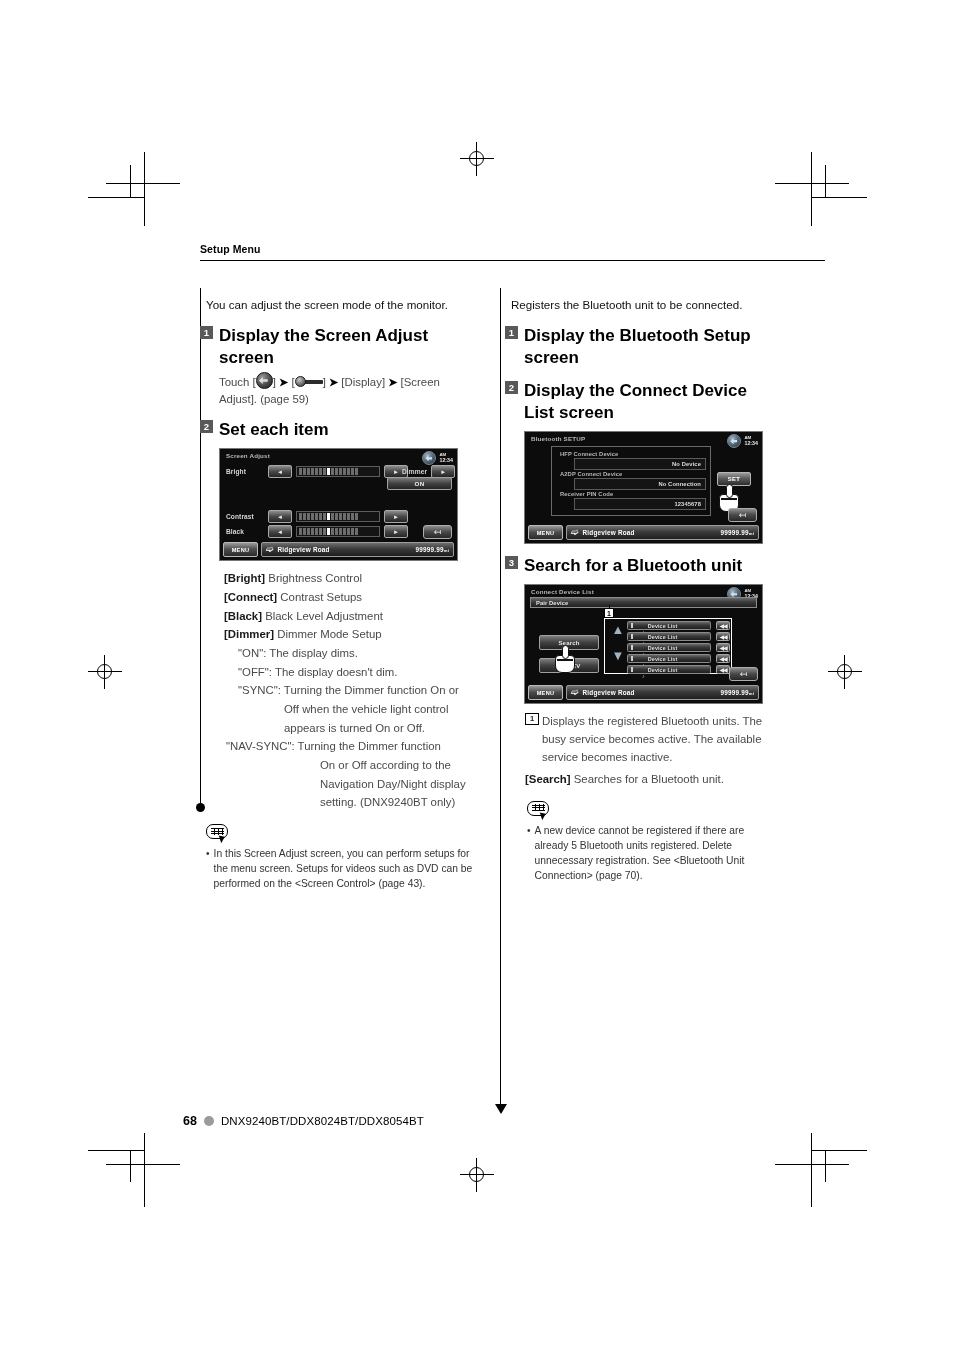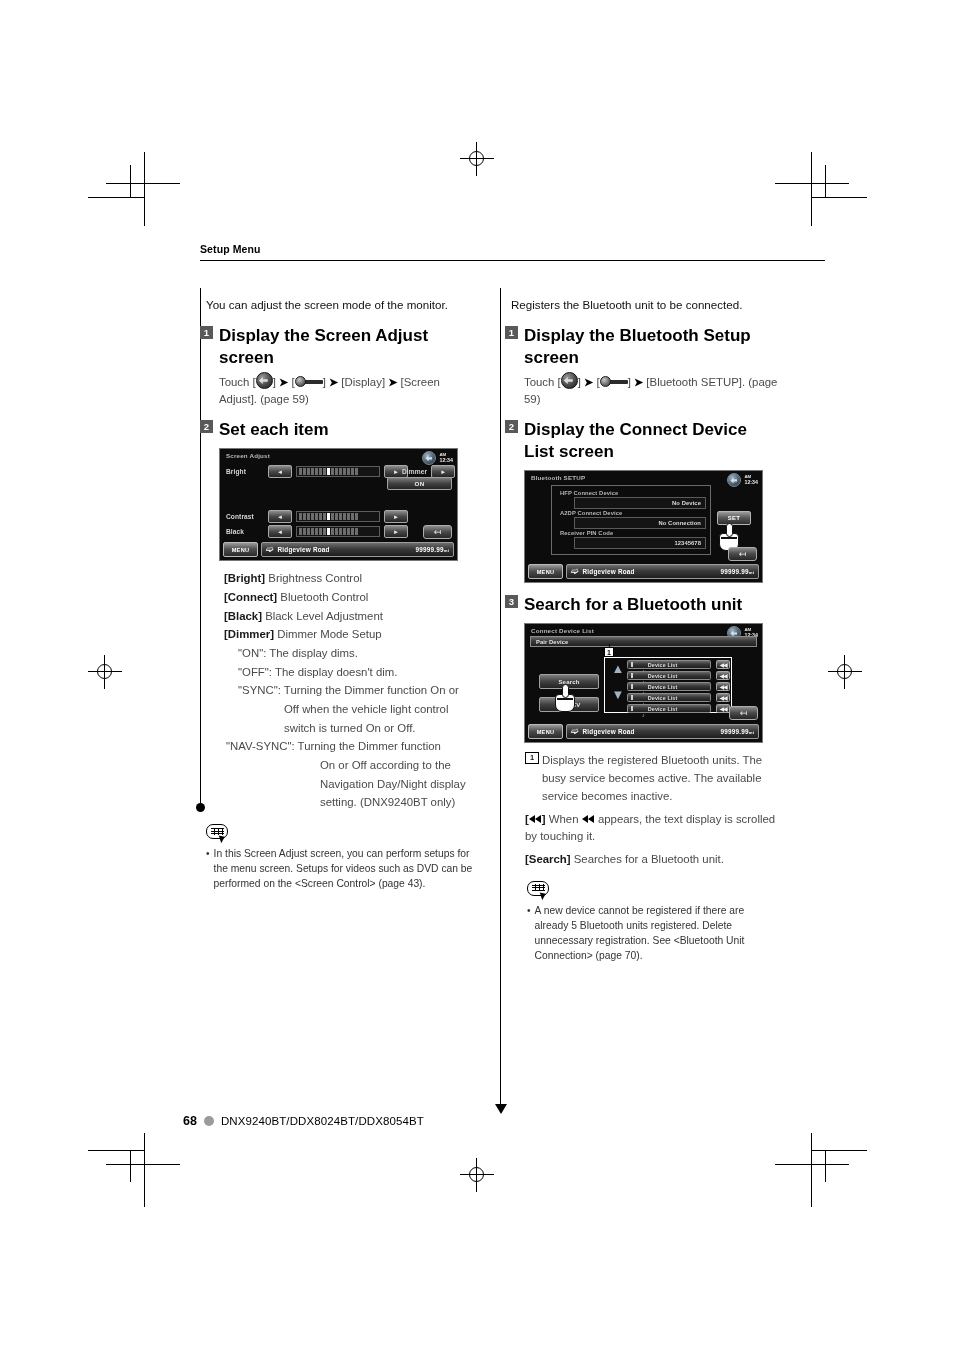--- a/index.html
+++ b/index.html
@@ -476,35 +476,35 @@
         </div>
       </div>
 
       <div class="deflist">
         <div class="defrow">
           <span class="term">[Bright]</span>
           <span class="gray">Brightness Control</span>
         </div>
         <div class="defrow">
           <span class="term">[Connect]</span>
-          <span class="gray">Bluetooth Control</span>
+          <span class="gray">Contrast Setups</span>
         </div>
         <div class="defrow">
           <span class="term">[Black]</span>
           <span class="gray">Black Level Adjustment</span>
         </div>
         <div class="defrow">
           <span class="term">[Dimmer]</span>
           <span class="gray">Dimmer Mode Setup</span>
         </div>
         <div class="defrow sub gray">"ON": The display dims.</div>
         <div class="defrow sub gray">"OFF": The display doesn't dim.</div>
         <div class="defrow sub gray">"SYNC": Turning the Dimmer function On or</div>
         <div class="defrow sub2 gray">Off when the vehicle light control</div>
-        <div class="defrow sub2 gray">switch is turned On or Off.</div>
+        <div class="defrow sub2 gray">appears is turned On or Off.</div>
         <div class="defrow gray" style="margin-left:2px;">"NAV-SYNC": Turning the Dimmer function</div>
         <div class="defrow sub3 gray">On or Off according to the</div>
         <div class="defrow sub3 gray">Navigation Day/Night display</div>
         <div class="defrow sub3 gray">setting. (DNX9240BT only)</div>
       </div>
 
       <div class="note">
         <div class="note-icon">
           <div class="bub"></div>
             <div class="tail"></div>
@@ -523,23 +523,20 @@
     </div>
 
     <div class="col col-right">
 
       <div class="intro">Registers the Bluetooth unit to be connected.</div>
 
       <div class="step">
         <div class="step-num">1</div>
         <div class="step-title">Display the Bluetooth Setup screen</div>
       </div>
-      <div class="step-body">
-        <span class="gray">Touch [</span><span class="ico-globe"></span><span class="gray">] </span><span class="chev">➤</span><span class="gray"> [</span><span class="ico-slider"></span><span class="gray">] </span><span class="chev">➤</span><span class="gray"> [Bluetooth SETUP]. (page 59)</span>
-      </div>
 
       <div class="step">
         <div class="step-num">2</div>
         <div class="step-title">Display the Connect Device List screen</div>
       </div>
 
       <div class="device">
         <div class="dev-title">Bluetooth SETUP</div>
         <div class="dev-status">
           <div class="dev-globe"></div>
@@ -673,26 +670,20 @@
             </div>
             <div class="road-dist"><span>99999.99</span><span class="u">mi</span></div>
           </div>
         </div>
       </div>
 
       <div class="deflist" style="margin-left:20px;">
         <div class="defrow" style="display:flex;">
           <span class="callout-num">1</span>
           <span class="gray" style="flex:1;">Displays the registered Bluetooth units. The busy service becomes active. The available service becomes inactive.</span>
-        </div>
-        <div class="defrow" style="margin-top:5px;">
-          <span class="term">[</span><span class="ico-rew"></span><span class="term">]</span>
-          <span class="gray">When</span>
-          <span class="ico-rew"></span>
-          <span class="gray">appears, the text display is scrolled by touching it.</span>
         </div>
         <div class="defrow" style="margin-top:5px;">
           <span class="term">[Search]</span>
           <span class="gray">Searches for a Bluetooth unit.</span>
         </div>
       </div>
 
       <div class="note" style="margin-left:22px;">
         <div class="note-icon">
           <div class="bub"></div>

